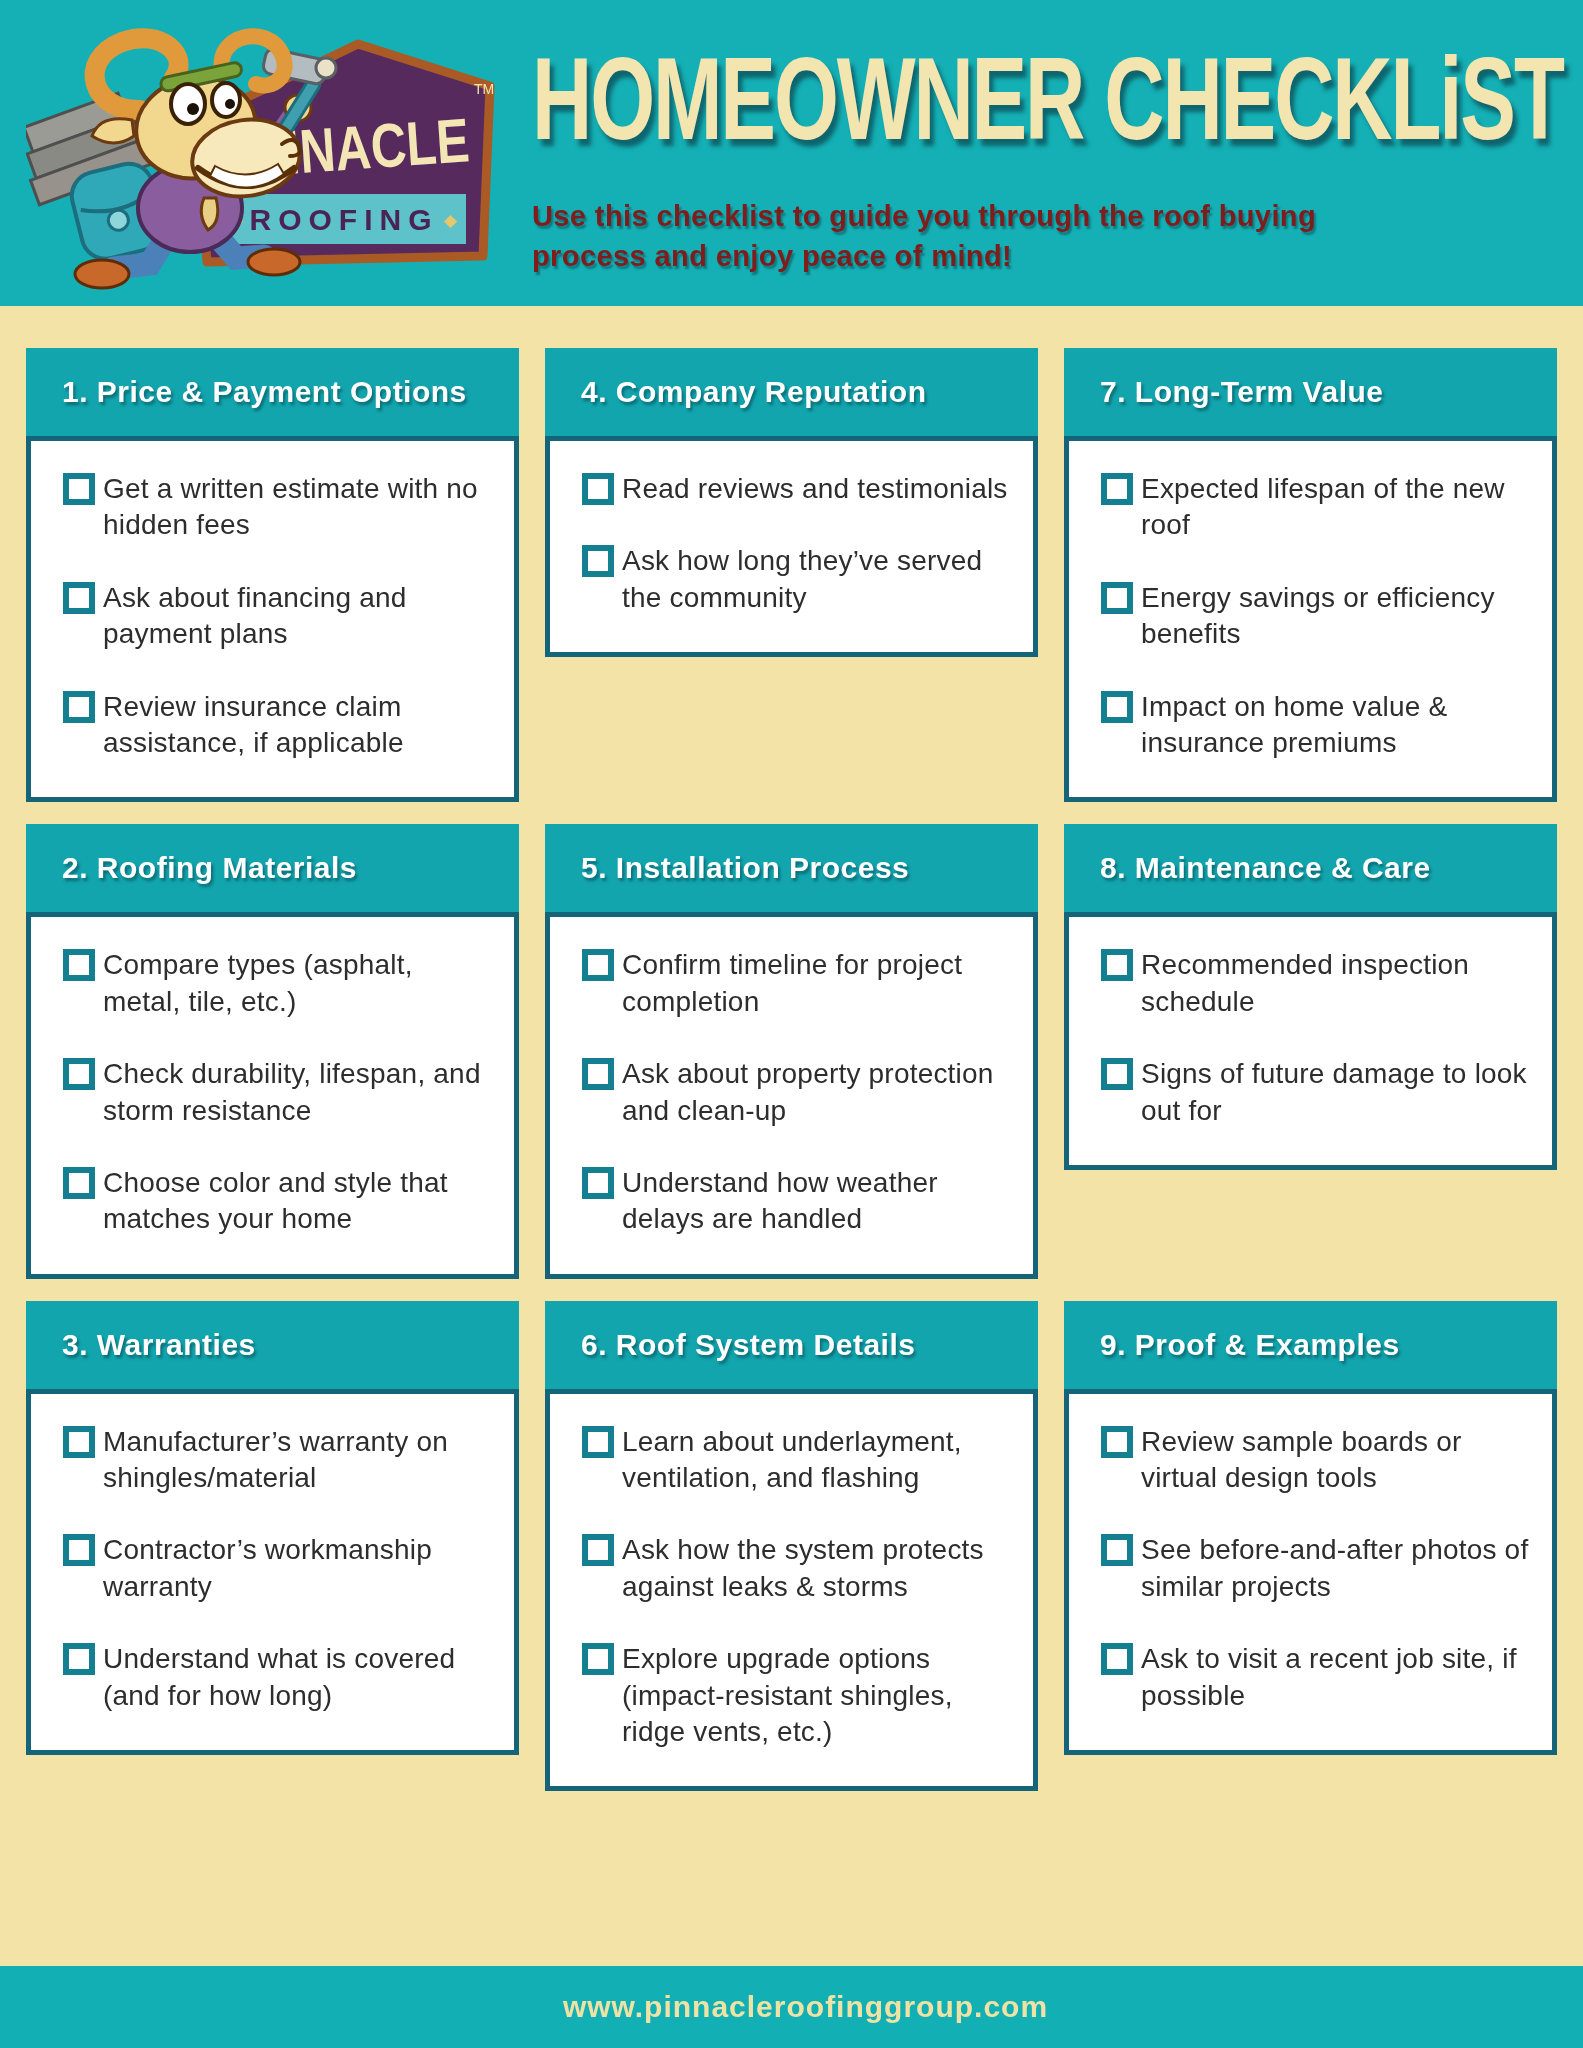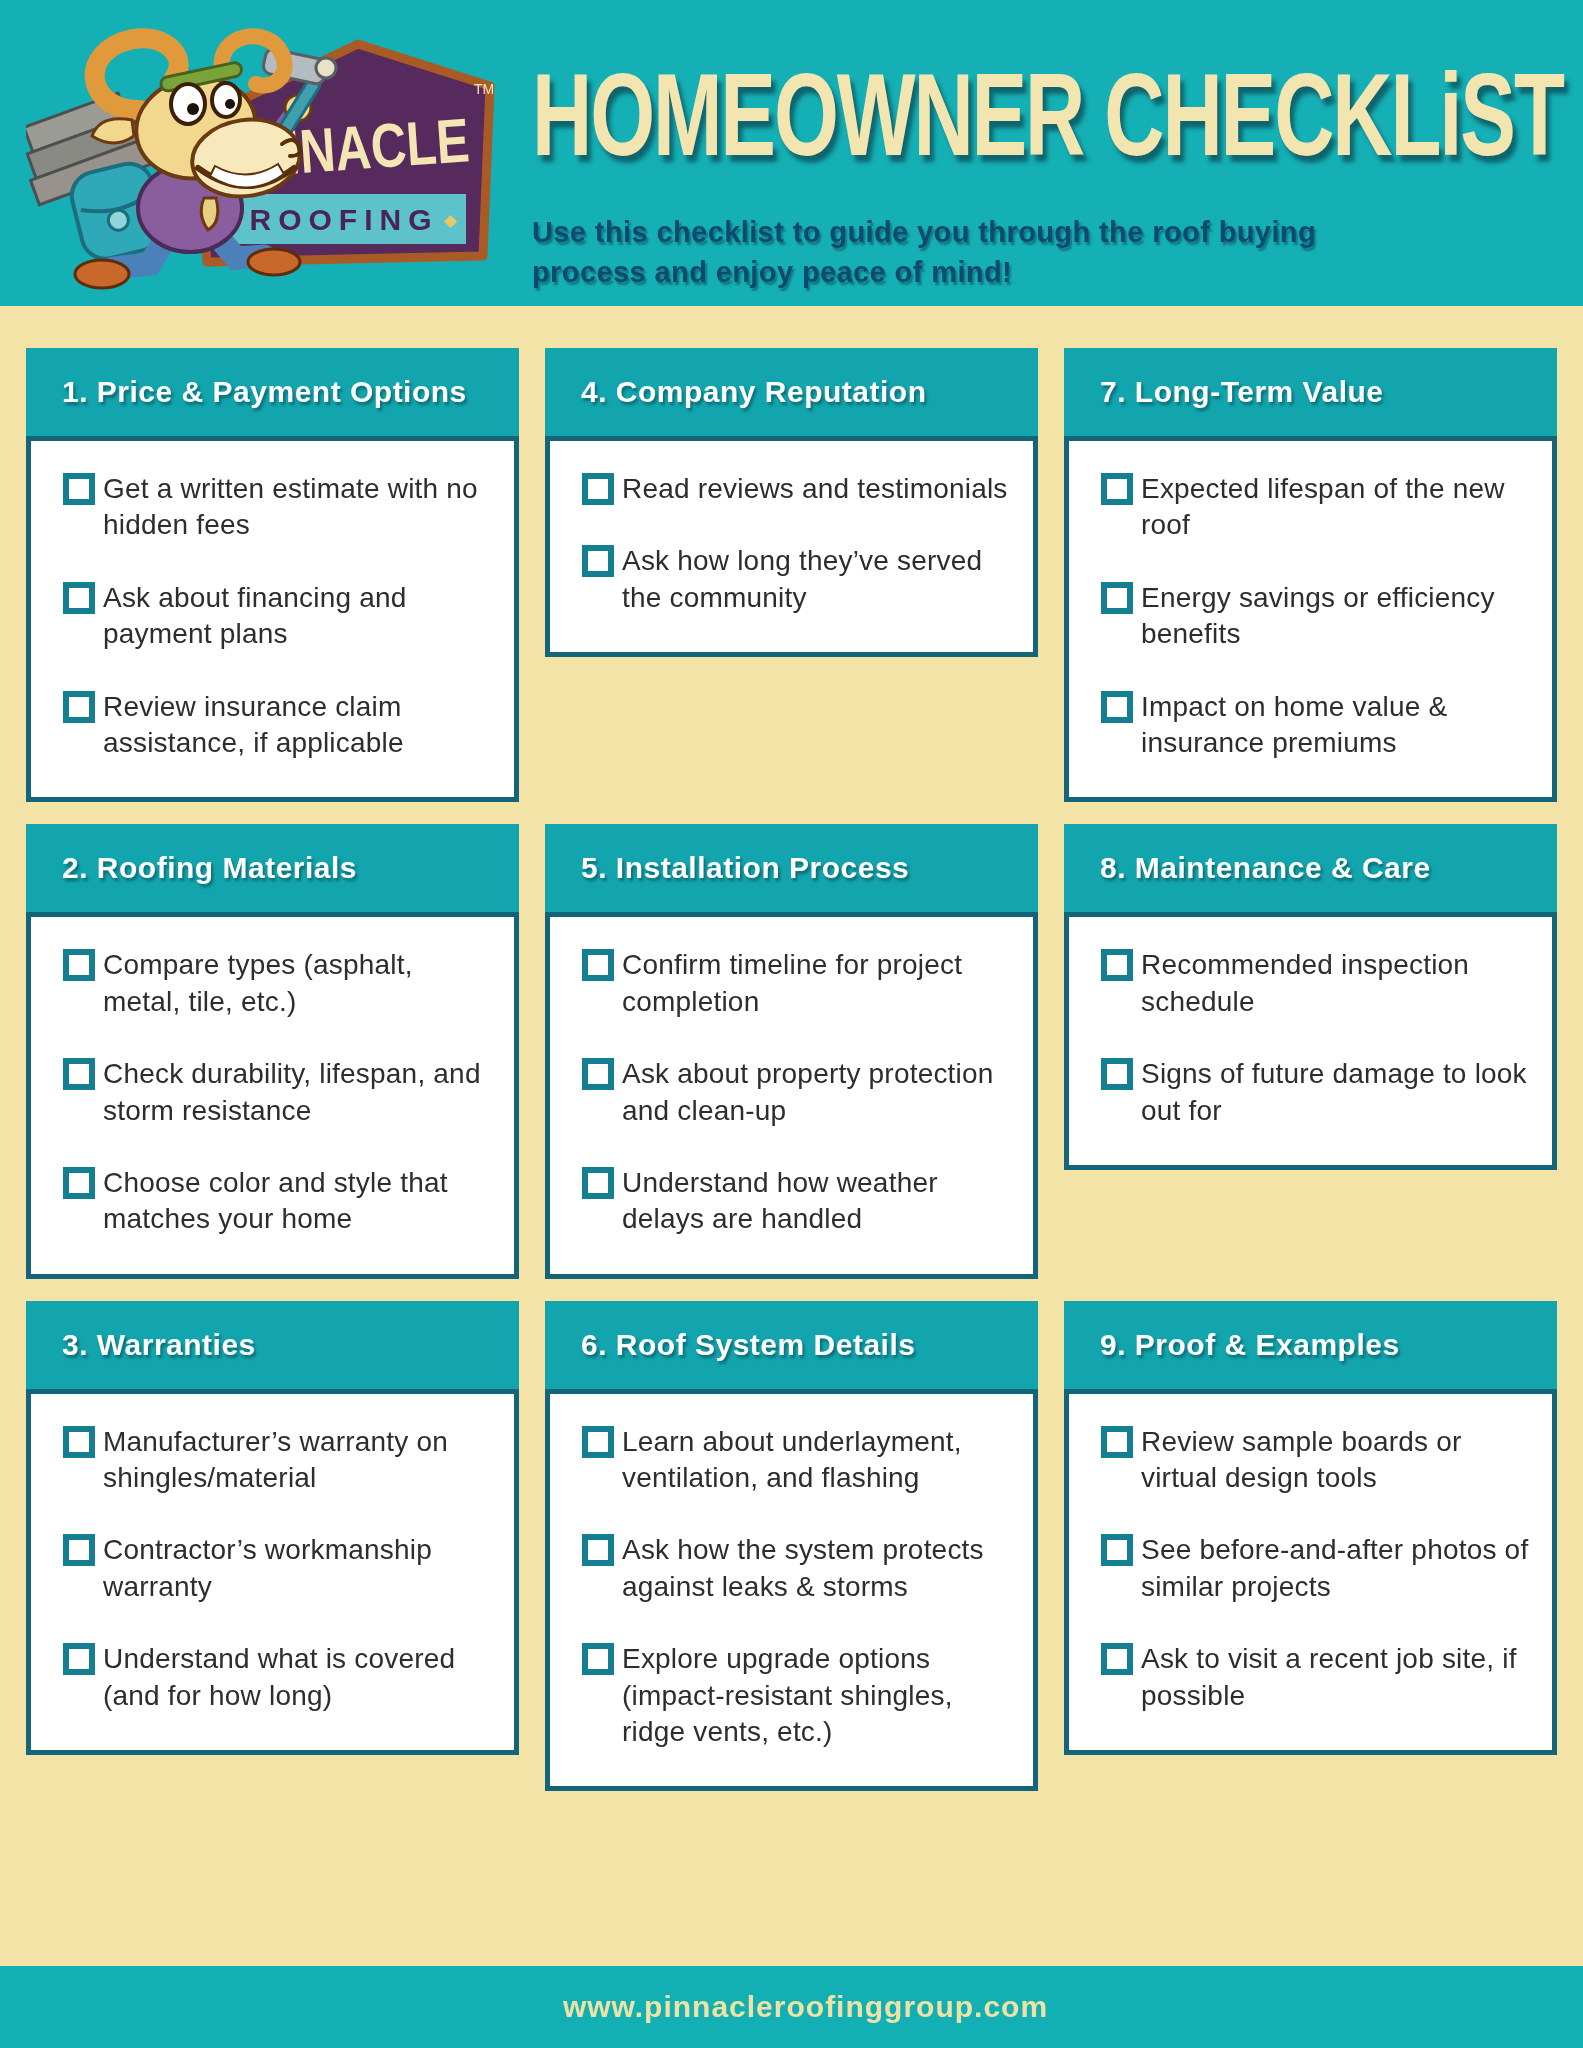--- a/index.html
+++ b/index.html
@@ -13,31 +13,31 @@
     overflow:hidden; position:relative;
   }
 
   
   .top-band {
     height:306px; flex:0 0 306px;
     background:#14b0b5;
     position:relative;
   }
   .logo-wrap { position:absolute; left:26px; top:16px; width:482px; height:276px; }
-  .title-block { position:absolute; left:532px; top:56px; width:1020px; }
+  .title-block { position:absolute; left:532px; top:40px; width:1020px; }
   .main-title {
     font-size:116px; font-weight:bold; line-height:1.02;
     color:#f3e5b0; letter-spacing:-3px; white-space:nowrap;
     transform:scaleX(.72); transform-origin:left top;
     text-shadow:6px 7px 5px rgba(12,72,82,.72);
   }
   .subtitle {
     margin-top:38px; max-width:830px;
     font-size:29px; font-weight:bold; line-height:1.38;
-    color:#0c4a6e; letter-spacing:.4px;
+    color:#7f1d1d; letter-spacing:.4px;
     text-shadow:2px 3px 2px rgba(12,72,82,.55);
   }
 
   
   .content { flex:1 1 auto; padding:42px 26px 0 26px; }
   .grid {
     display:grid;
     grid-template-columns:repeat(3, 1fr);
     column-gap:26px; row-gap:22px;
     align-items:start;

